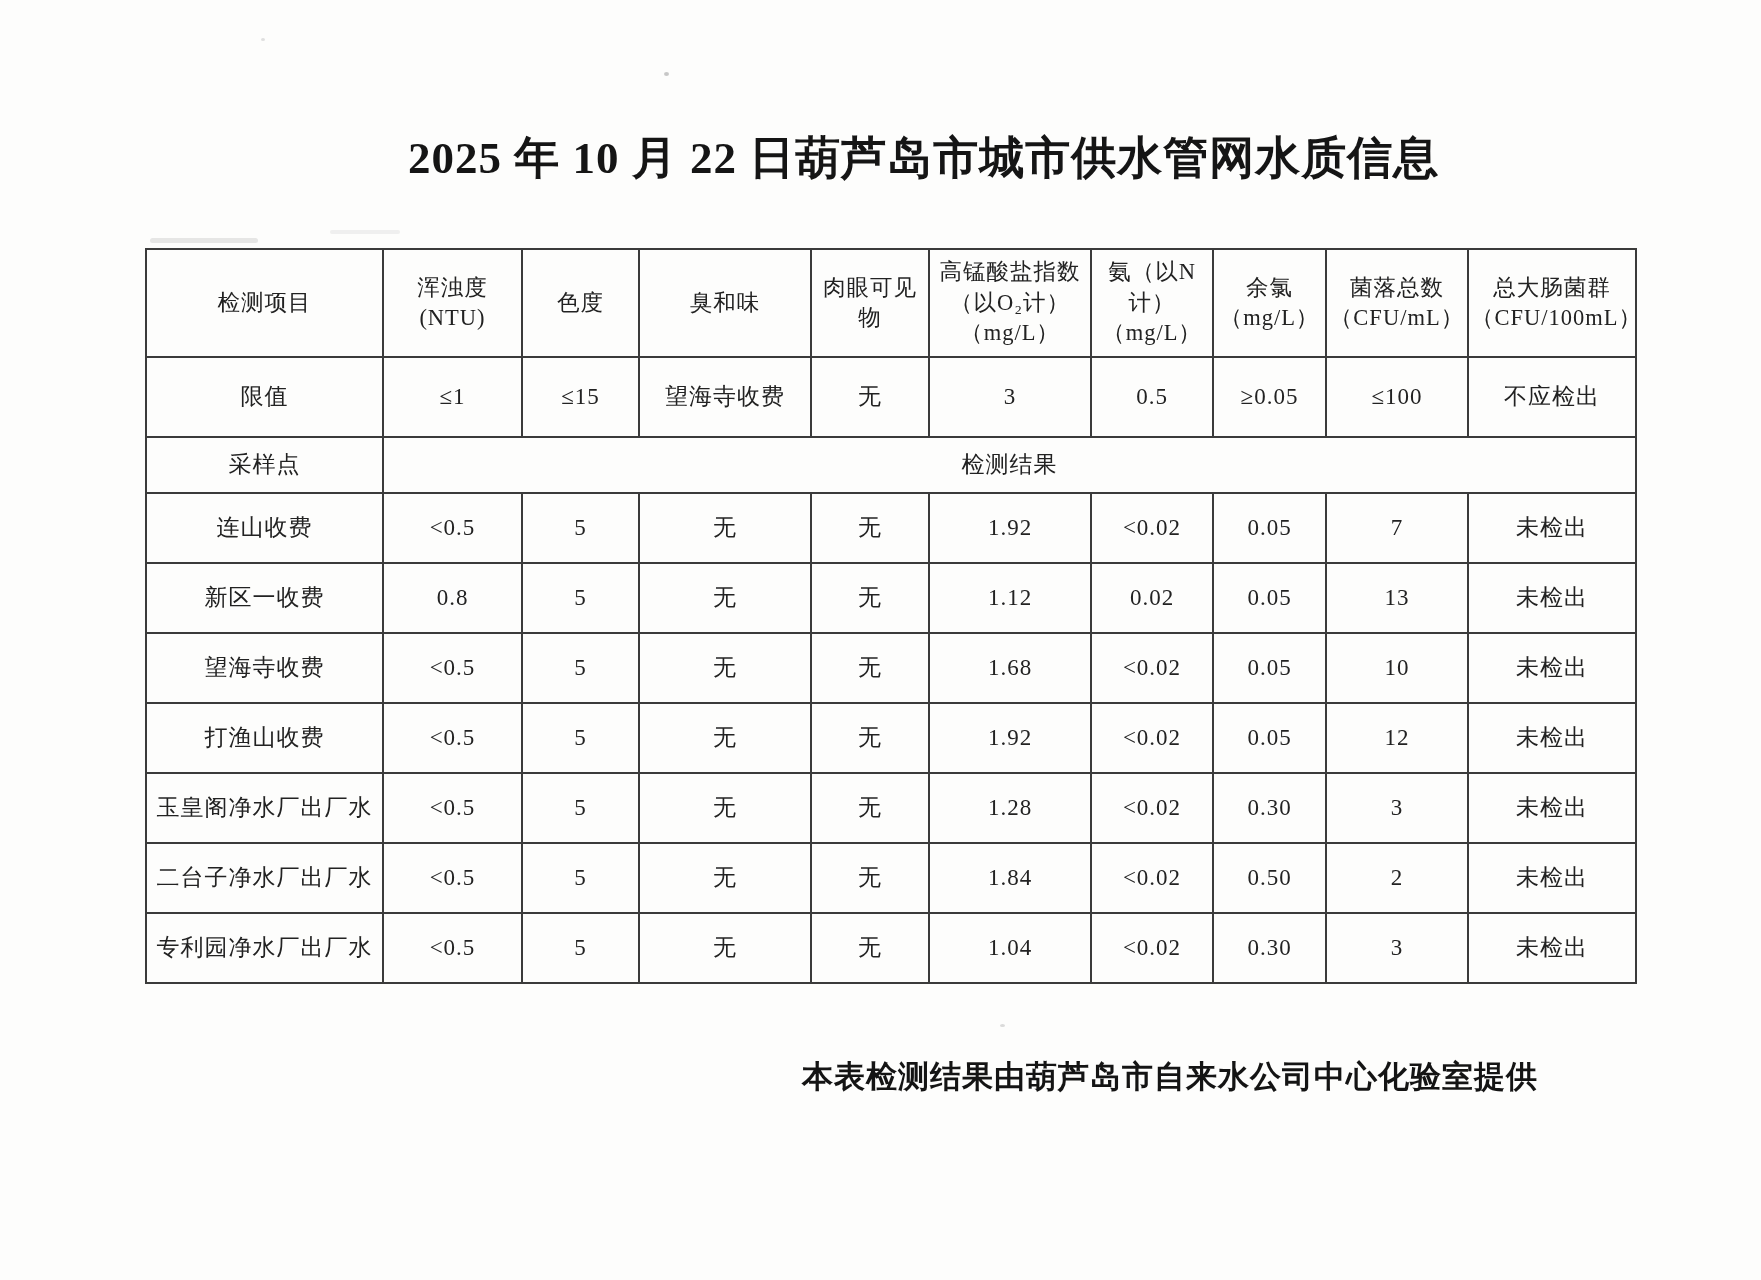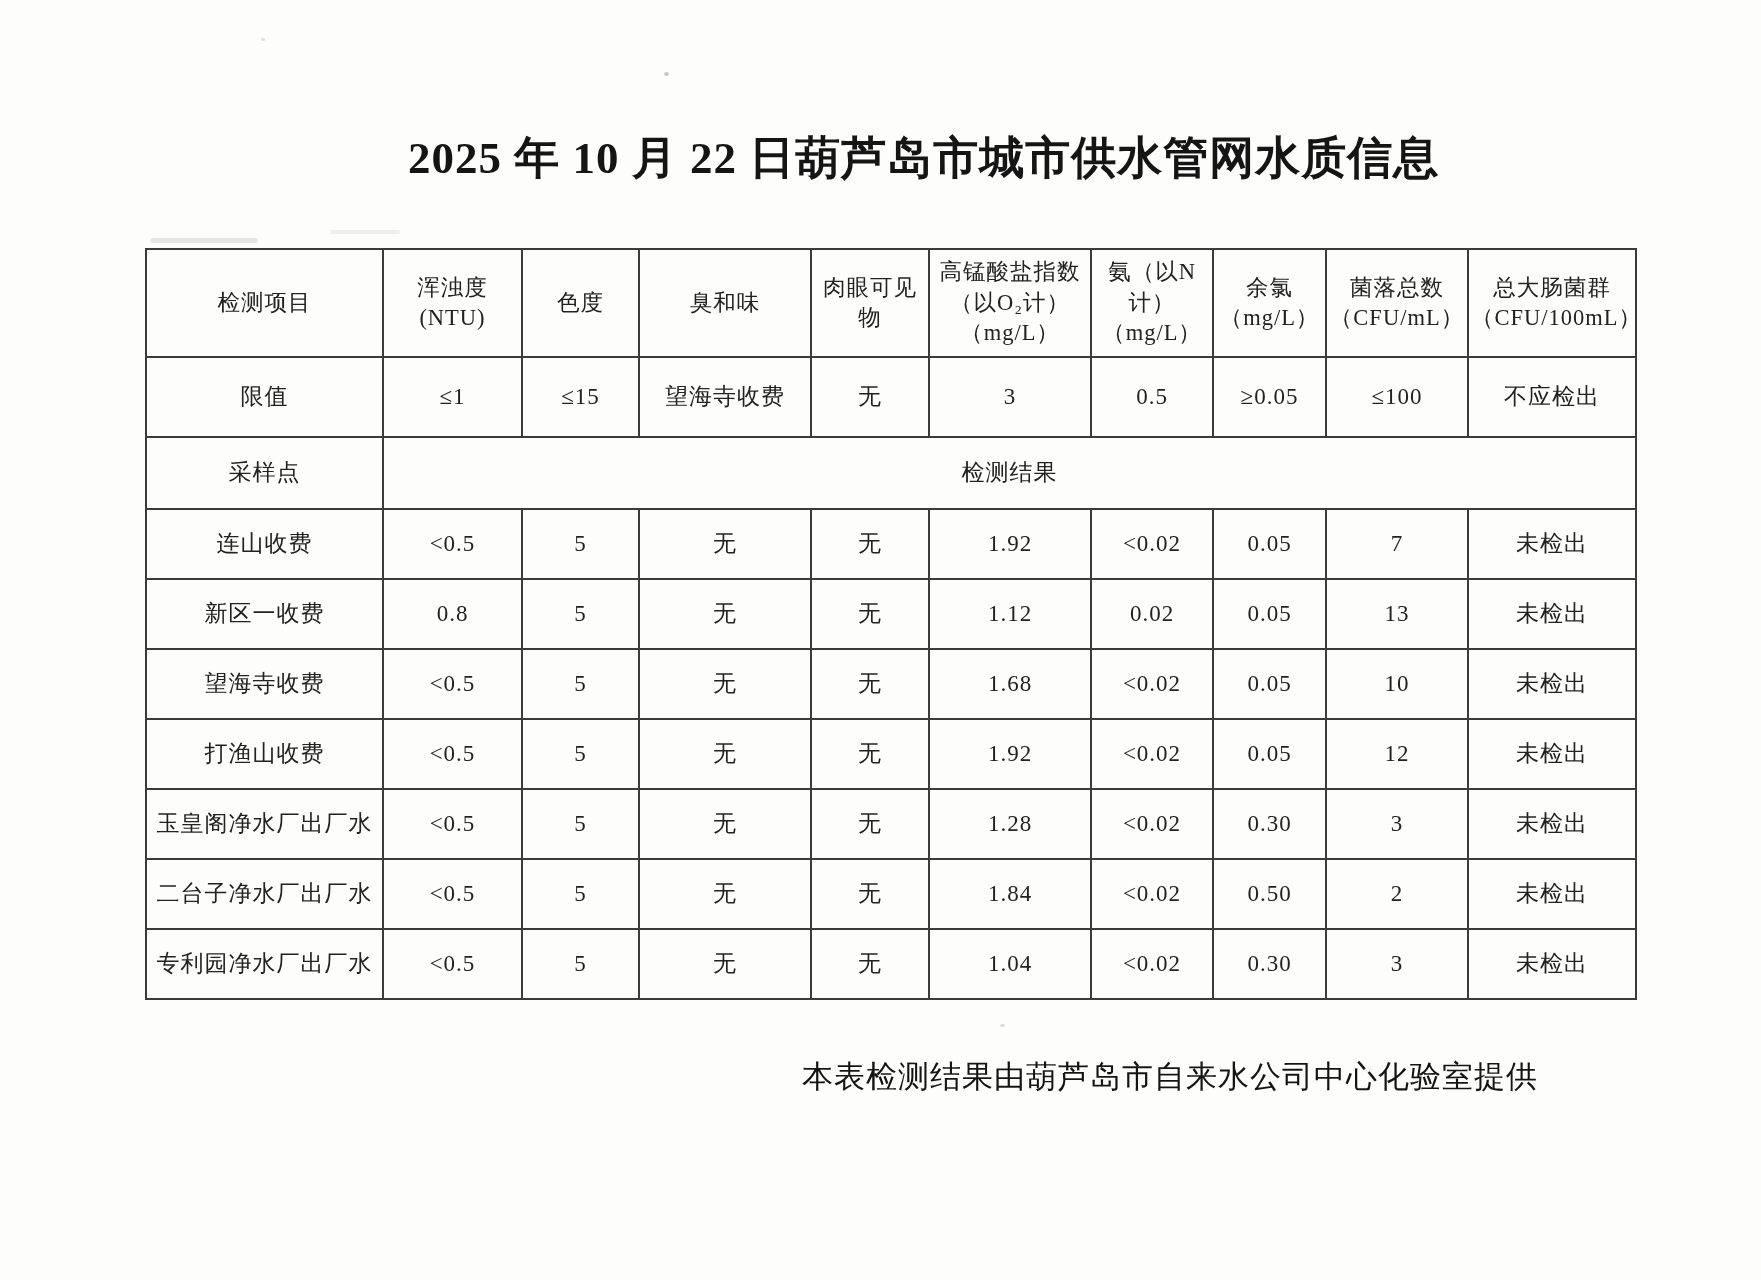--- a/index.html
+++ b/index.html
@@ -23,29 +23,29 @@
   .water-table th,.water-table td{
     border:2px solid #3b3b3b;
     text-align:center;vertical-align:middle;
     padding:0 2px;font-weight:normal;
     white-space:pre-line;line-height:1.35;
     letter-spacing:1px;
     overflow:hidden;
   }
   .water-table thead tr{height:108px;}
   .water-table tr.row-limit{height:80px;}
-  .water-table tr.row-sampling{height:72px;}
+  .water-table tr.row-sampling{height:56px;}
   .water-table tr.row-data{height:70px;}
   .water-table th{font-size:22.5px;}
   
   .speck{position:absolute;background:#9a9a9a;border-radius:50%;}
   .streak{position:absolute;background:#c9c9c9;opacity:.45;border-radius:3px;}
   .footer{
     position:absolute;left:802px;top:1056px;
-    font-size:31px;font-weight:400;color:#141414;
+    font-size:31px;font-weight:700;color:#141414;
     letter-spacing:1px;white-space:nowrap;
   }
 </style>
 </head>
 <body>
 
 <div class="page">
 
   <h1 class="title">2025 年 10 月 22 日葫芦岛市城市供水管网水质信息</h1>
 

